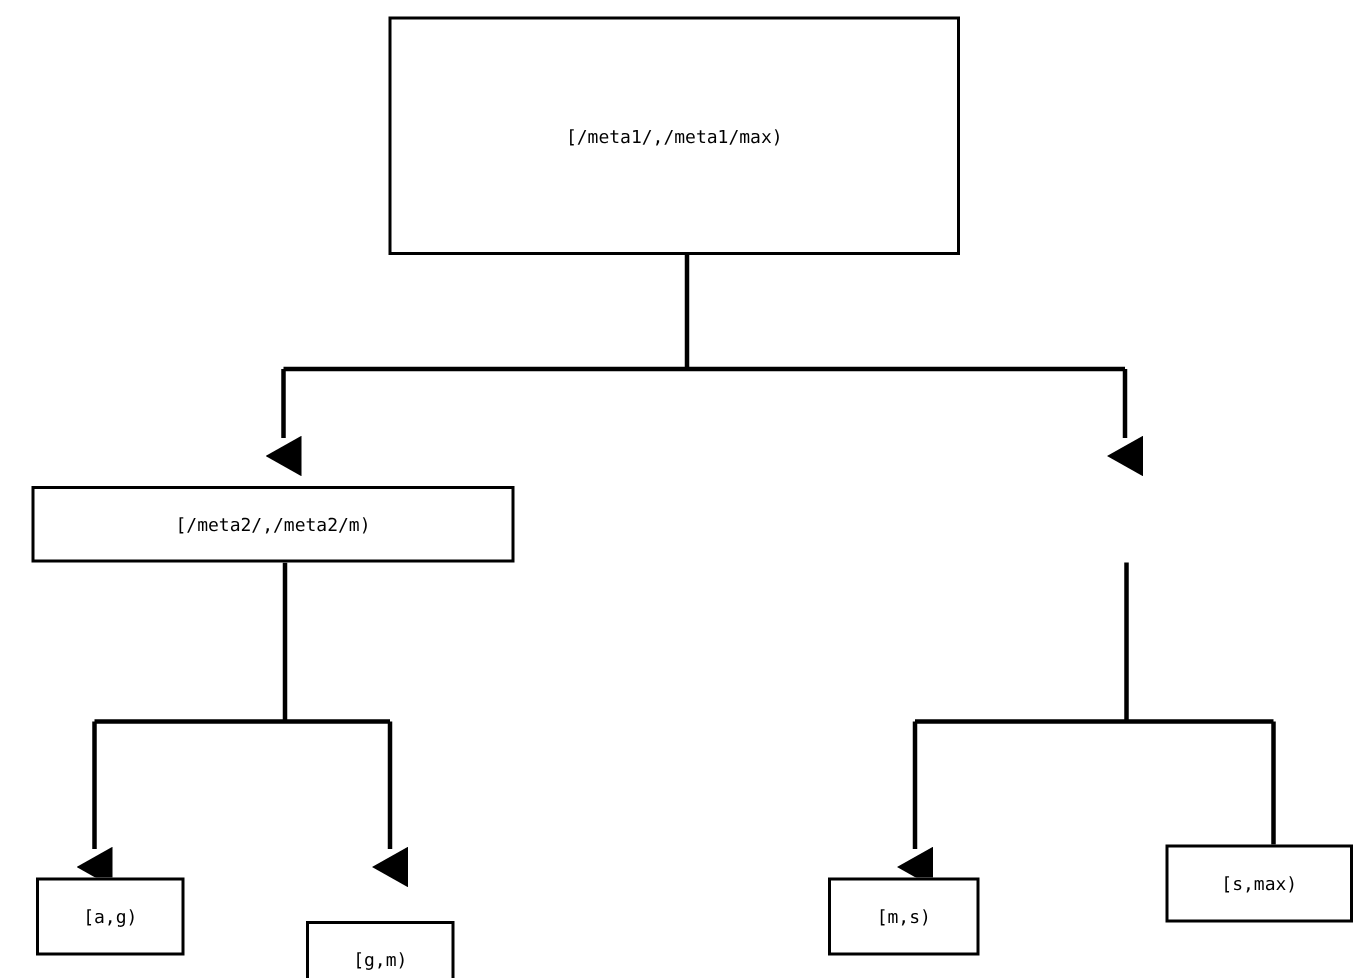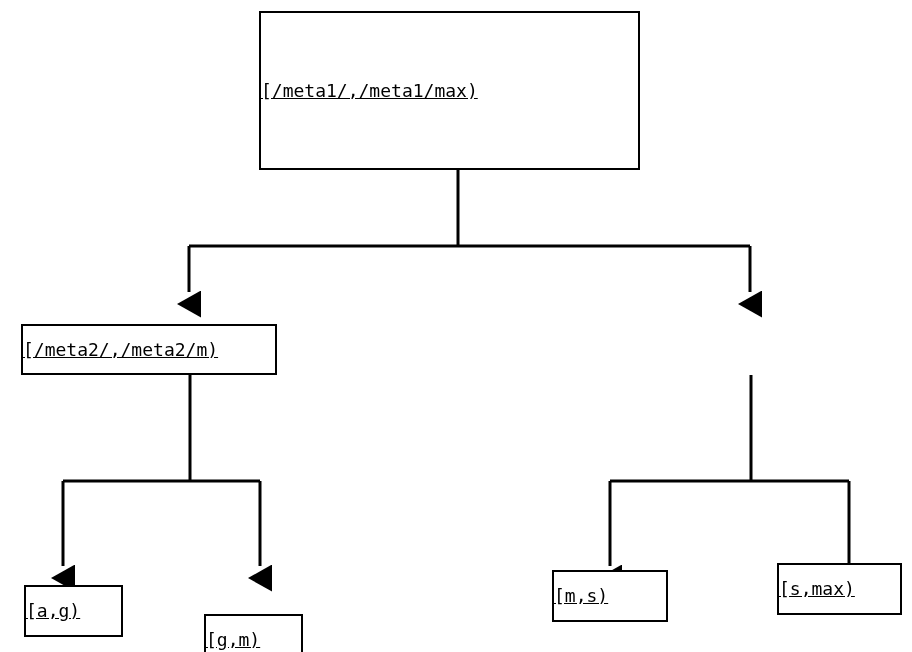--- a/index.html
+++ b/index.html
@@ -15,27 +15,27 @@
     font-family: "DejaVu Sans Mono", "Liberation Mono", monospace;
     overflow: hidden;
   }
   .node {
     position: absolute;
     box-sizing: border-box;
     border: 2px solid #000000;
     background: #ffffff;
     display: flex;
     align-items: center;
+    justify-content: center;
     color: #000000;
     font-family: "DejaVu Sans Mono", "Liberation Mono", monospace;
-    font-size: 18px;
+    font-size: 12px;
     line-height: 1;
     letter-spacing: 0px;
     white-space: nowrap;
-    text-decoration: underline;
   }
   .node-label {
     font-family: "DejaVu Sans Mono", "Liberation Mono", monospace;
   }
   #edge-layer {
     position: absolute;
     left: 0;
     top: 0;
     width: 912px;
     height: 652px;
@@ -73,34 +73,34 @@
       <path d="M 610 481 L 849 481" stroke="#000000" stroke-width="3" fill="none"></path>
       <path d="M 610 481 L 610 566" stroke="#000000" stroke-width="3" fill="none" marker-end="url(#arrowhead)"></path>
       <path d="M 849 481 L 849 566" stroke="#000000" stroke-width="3" fill="none" marker-end="url(#arrowhead)"></path>
     </g>
   </svg>
 
   <div class="node" style="left:259px; top:11px; width:381px; height:159px;">
     <span class="node-label">[/meta1/,/meta1/max)</span>
   </div>
 
-  <div class="node" style="left:21px; top:324px; width:256px; height:51px;">
+  <div class="node" style="left:21px; top:324px; width:322px; height:51px;">
     <span class="node-label">[/meta2/,/meta2/m)</span>
   </div>
 
 
   <div class="node" style="left:24px; top:585px; width:99px; height:52px;">
     <span class="node-label">[a,g)</span>
   </div>
 
   <div class="node" style="left:204px; top:614px; width:99px; height:52px;">
     <span class="node-label">[g,m)</span>
   </div>
 
-  <div class="node" style="left:552px; top:570px; width:116px; height:52px;">
+  <div class="node" style="left:552px; top:585px; width:101px; height:52px;">
     <span class="node-label">[m,s)</span>
   </div>
 
   <div class="node" style="left:777px; top:563px; width:125px; height:52px;">
     <span class="node-label">[s,max)</span>
   </div>
 
 </div>
 
 </body></html>

